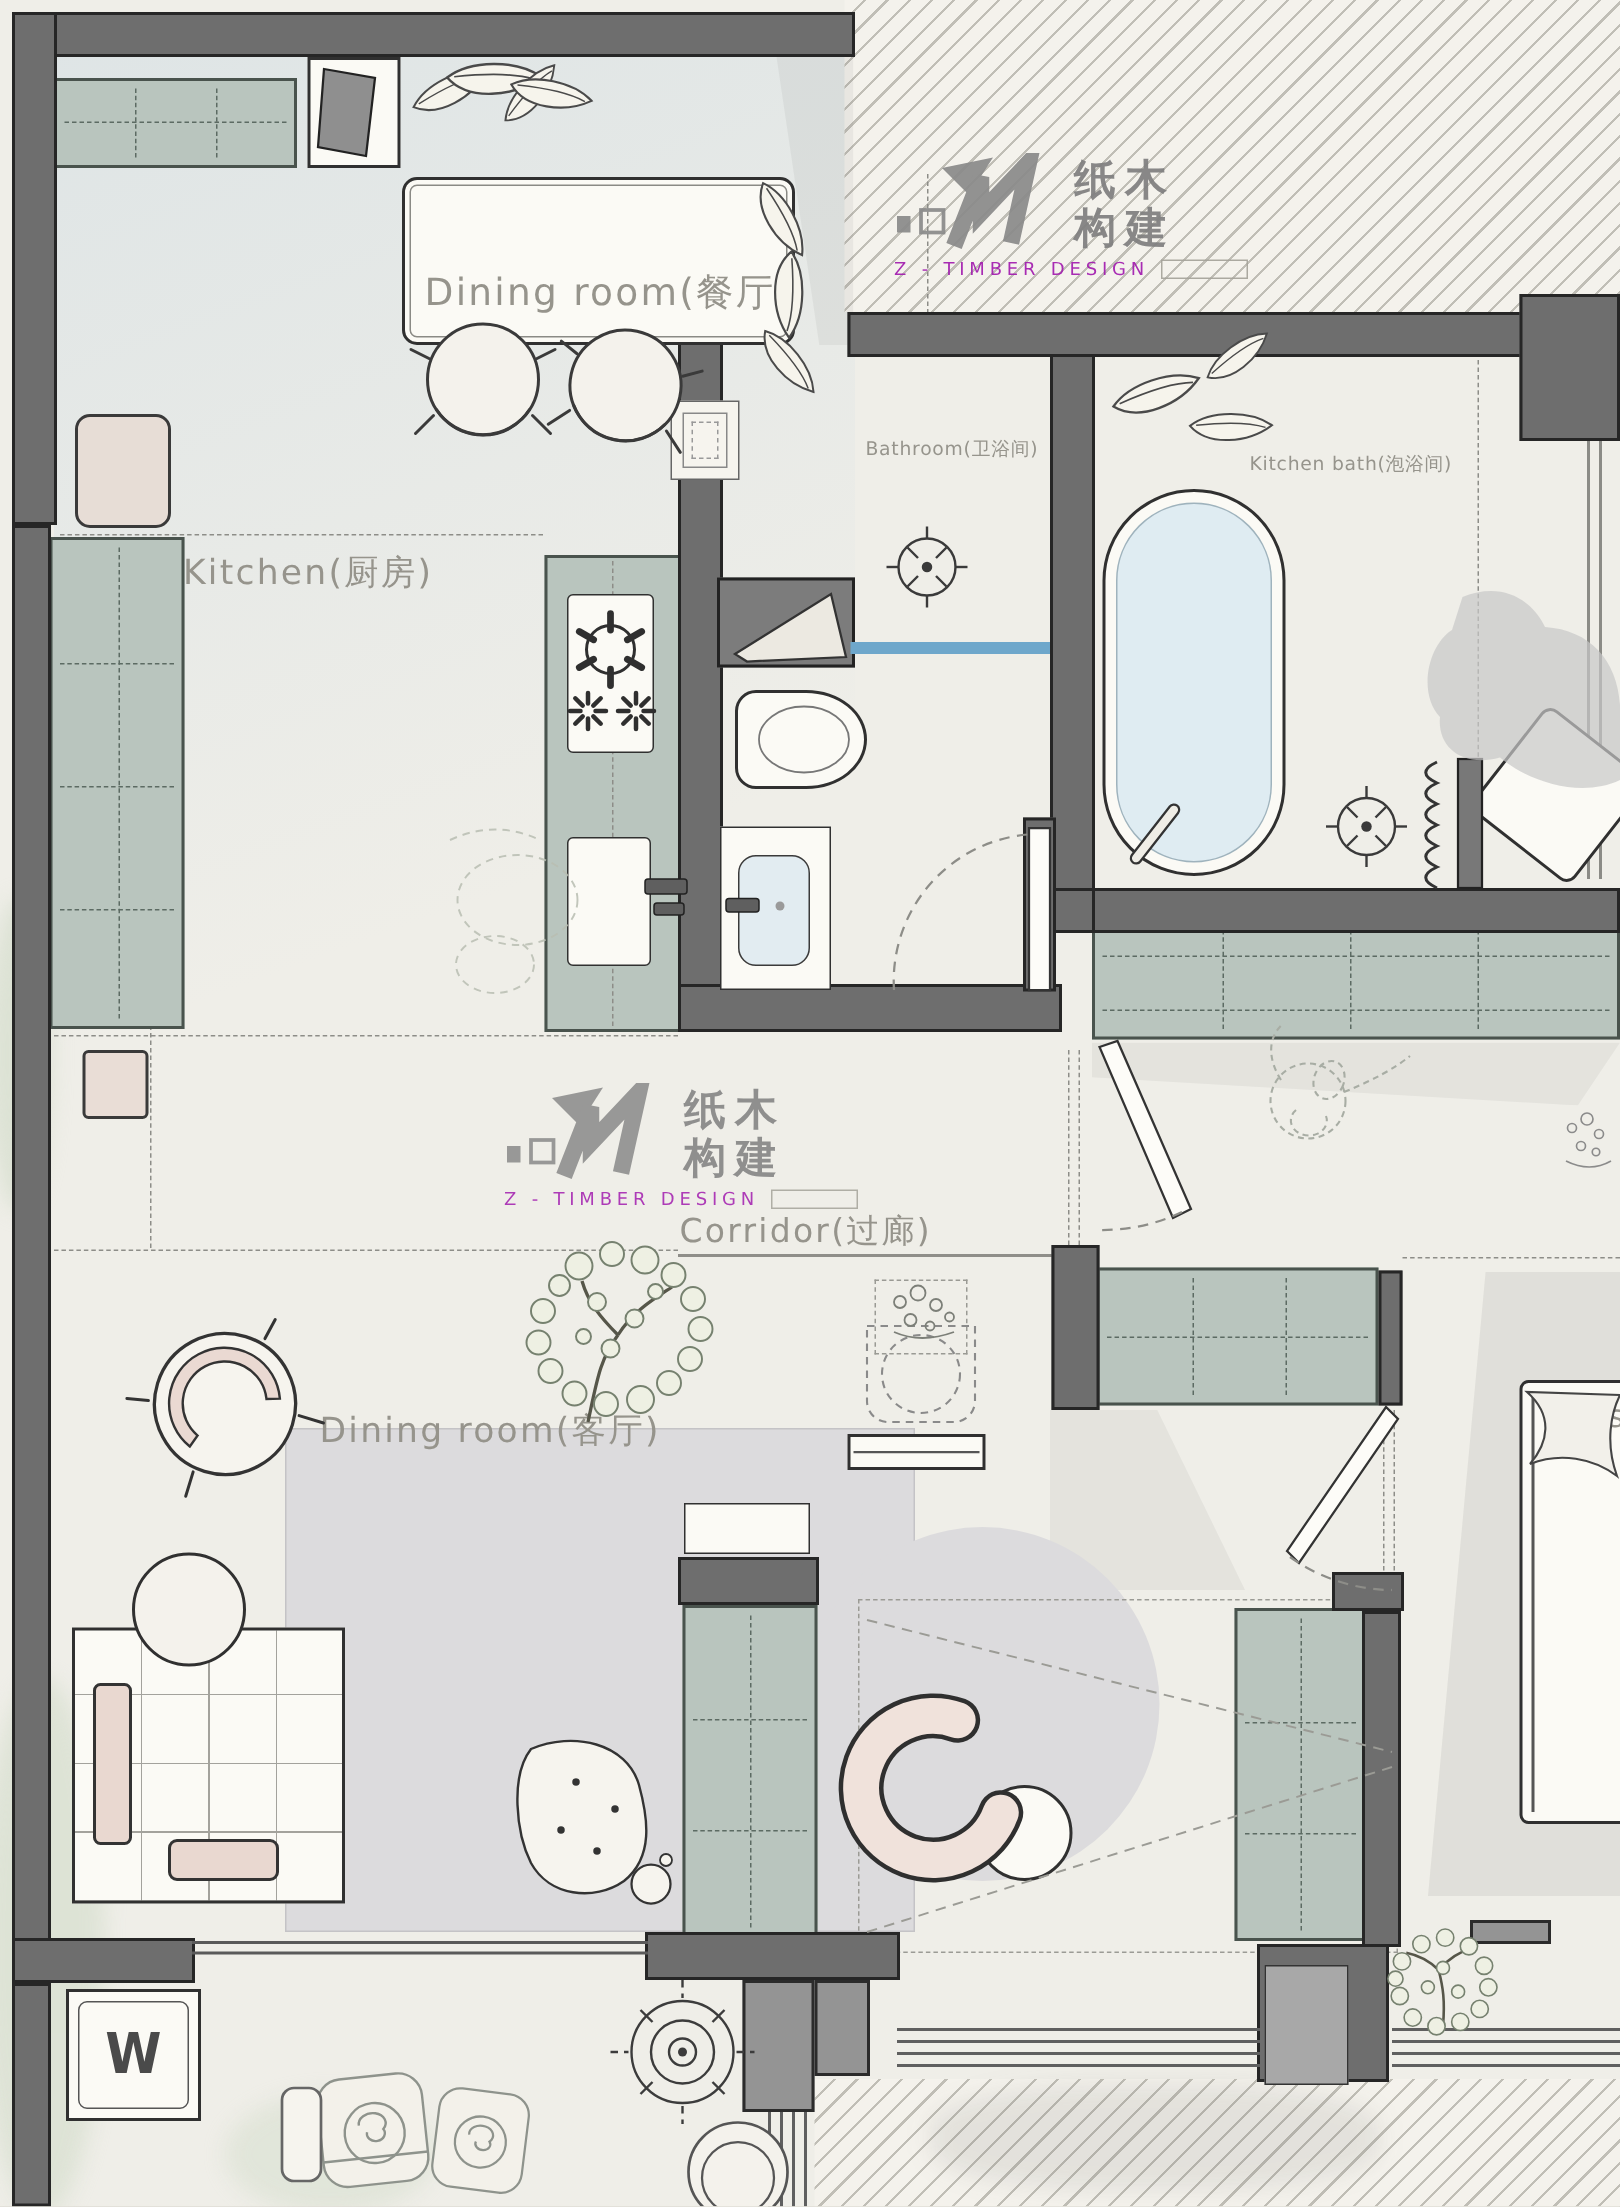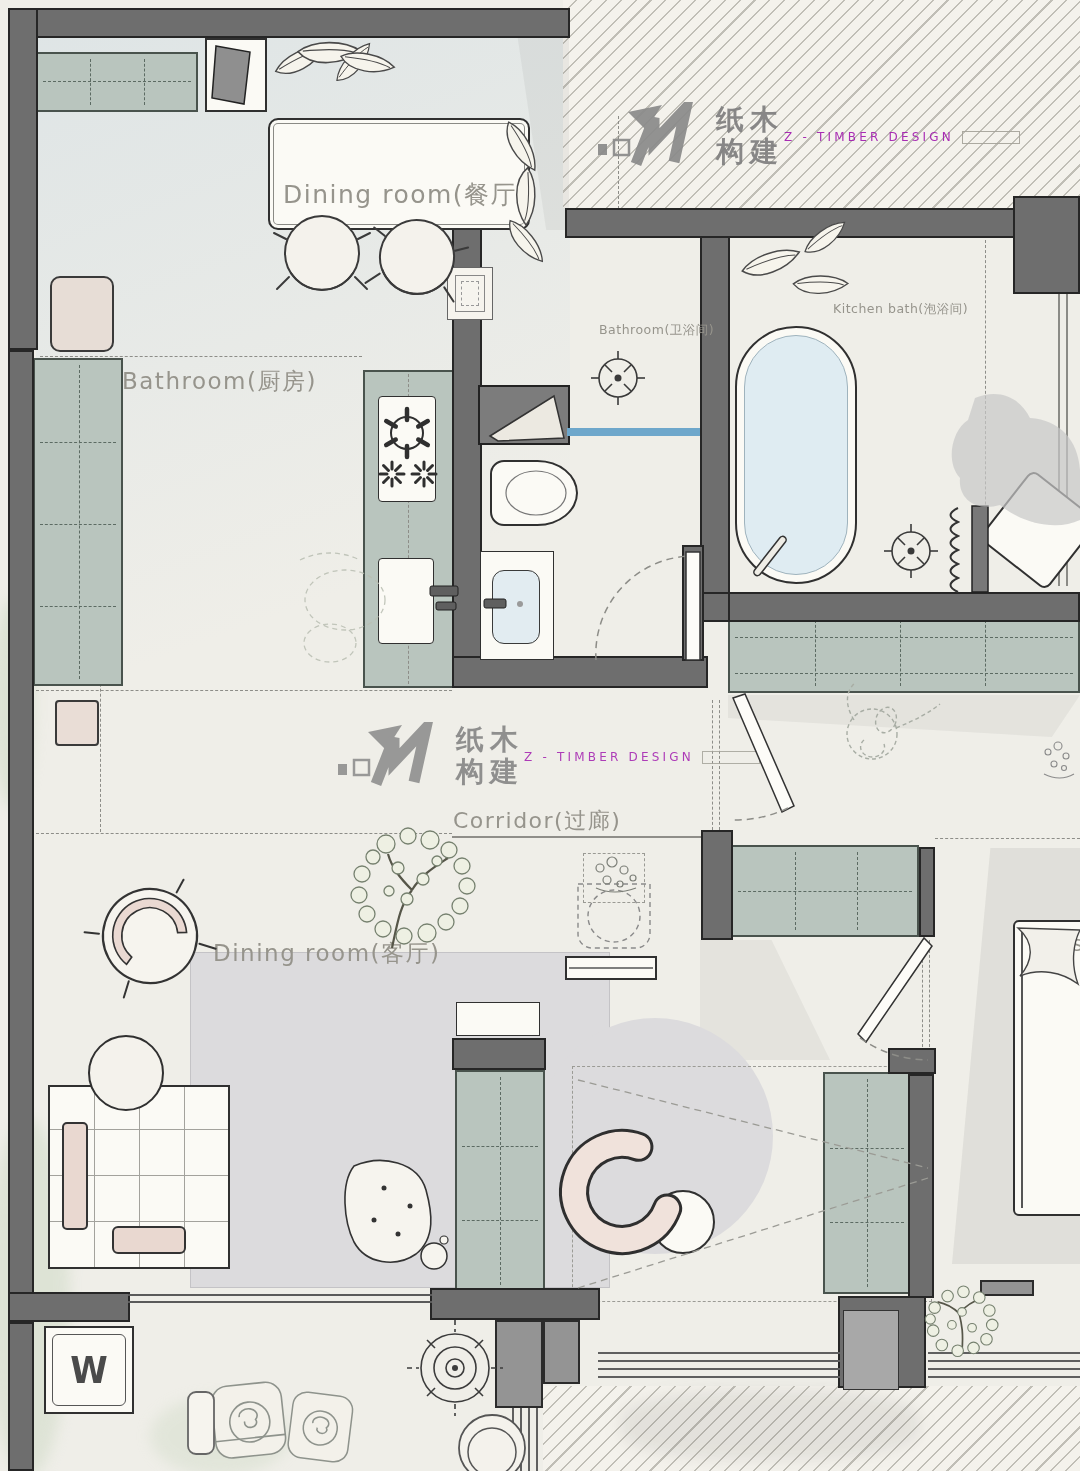--- a/index.html
+++ b/index.html
@@ -14,21 +14,21 @@
   .dh{position:absolute;left:5px;right:5px;height:0;border-top:1.6px dashed #5c6b63;}
   .dv{position:absolute;top:5px;bottom:5px;width:0;border-left:1.6px dashed #5c6b63;}
   .dashH{height:0;border-top:1.8px dashed #8d8d88;}
   .dashV{width:0;border-left:1.8px dashed #8d8d88;}
   .thinH{background:#8f8e89;}
   .lbl{color:#96948c;letter-spacing:1.5px;white-space:nowrap;}
   .hatch{background:repeating-linear-gradient(135deg, rgba(150,148,138,0) 0 9px,
           rgba(150,148,138,.55) 9px 10.5px), #f4f2ec;}
   .shadow{background:rgba(80,80,80,.07);}
   .greenblob{background:#c9d6c0;border-radius:50%;filter:blur(7px);}
-  .logo{display:flex;flex-direction:row;}
+  .logo{display:flex;flex-direction:column;}
   .logo-row{display:flex;align-items:center;gap:8px;}
   .logo-zh{font-weight:bold;font-size:28px;line-height:32px;letter-spacing:6px;color:#7f7f7f;}
   .logo-en{font-size:12px;letter-spacing:3.2px;color:#a21caf;margin-top:2px;display:flex;align-items:center;gap:8px;}
   .logo-box{display:inline-block;width:56px;height:11px;border:1.5px solid #a5a39a;}
   .wmark{font-size:34px;color:#4a4a4a;transform:scaleY(1.1);font-weight:bold;}
 </style>
 </head>
 <body>
 
 <div id="stage">
@@ -171,22 +171,22 @@
   <div class="a wht" style="left:565px;top:956px;width:92px;height:24px;"></div>
   <div class="a" style="left:583px;top:853px;width:62px;height:50px;border:1.5px dashed #9a9a94;"></div>
   <div class="a wht" style="left:651px;top:1190px;width:64px;height:64px;border-radius:50%;"></div>
   <div class="a wht" style="left:456px;top:1002px;width:84px;height:34px;border-width:1.8px;"></div>
   <div class="a" style="left:447px;top:267px;width:46px;height:53px;background:#f6f4ee;border:1.5px solid #666;">
     <div class="a" style="left:7px;top:7px;width:30px;height:37px;border:1px solid #888;"></div>
     <div class="a" style="left:13px;top:13px;width:18px;height:25px;border:1px dashed #999;"></div>
   </div>
 
   <div class="a lbl" style="left:283px;top:178px;font-size:25px;">Dining room(餐厅)</div>
-  <div class="a lbl" style="left:122px;top:366px;font-size:23px;">Bathroom(厨房)</div>
-  <div class="a lbl" style="left:577px;top:322px;font-size:12.5px;letter-spacing:.5px;margin-left:22px;">Bathroom(卫浴间)</div>
+  <div class="a lbl" style="left:122px;top:366px;font-size:23px;">Kitchen(厨房)</div>
+  <div class="a lbl" style="left:577px;top:291px;font-size:12.5px;letter-spacing:.5px;">Bathroom(卫浴间)</div>
   <div class="a lbl" style="left:833px;top:301px;font-size:12.5px;letter-spacing:.5px;">Kitchen bath(泡浴间)</div>
   <div class="a lbl" style="left:453px;top:806px;font-size:22px;">Corridor(过廊)</div>
   <div class="a lbl" style="left:213px;top:938px;font-size:23px;">Dining room(客厅)</div>
   <div class="a lbl" style="left:1038px;top:932px;font-size:21px;">Mast</div>
 
   <div class="a logo" style="left:596px;top:102px;opacity:.92;">
     <div class="logo-row">
       <svg width="112" height="68" viewBox="0 0 112 68">
         <rect x="2" y="42" width="9" height="11" fill="#8a8a8a"></rect>
         <rect x="18" y="38" width="15" height="15" fill="none" stroke="#8a8a8a" stroke-width="2.5"></rect>

